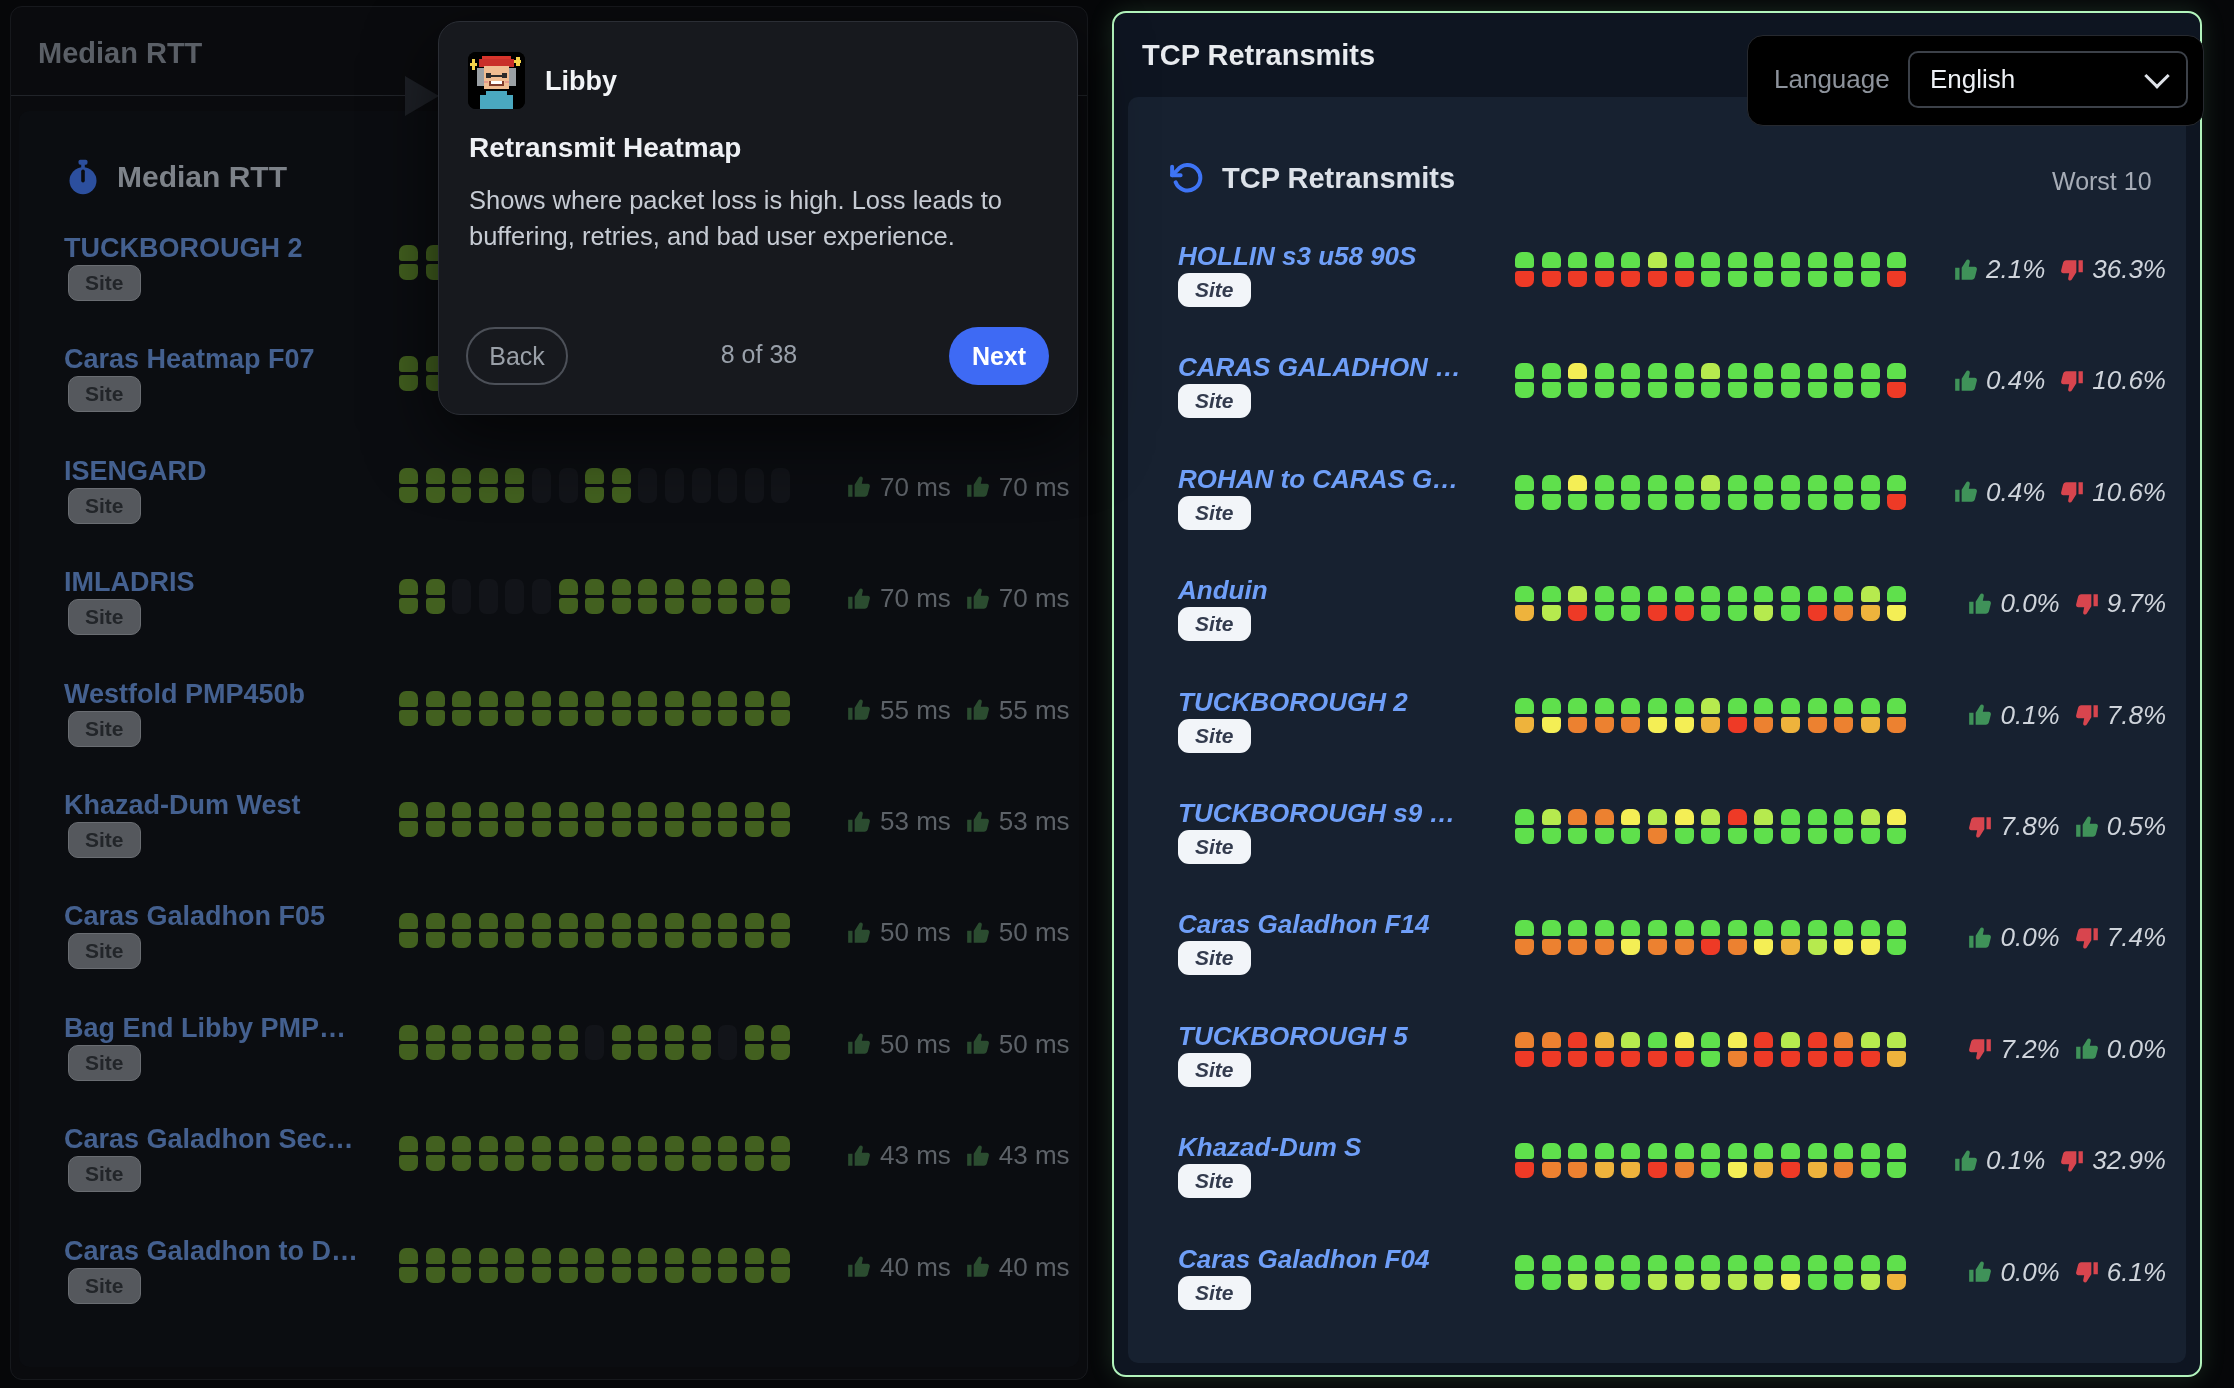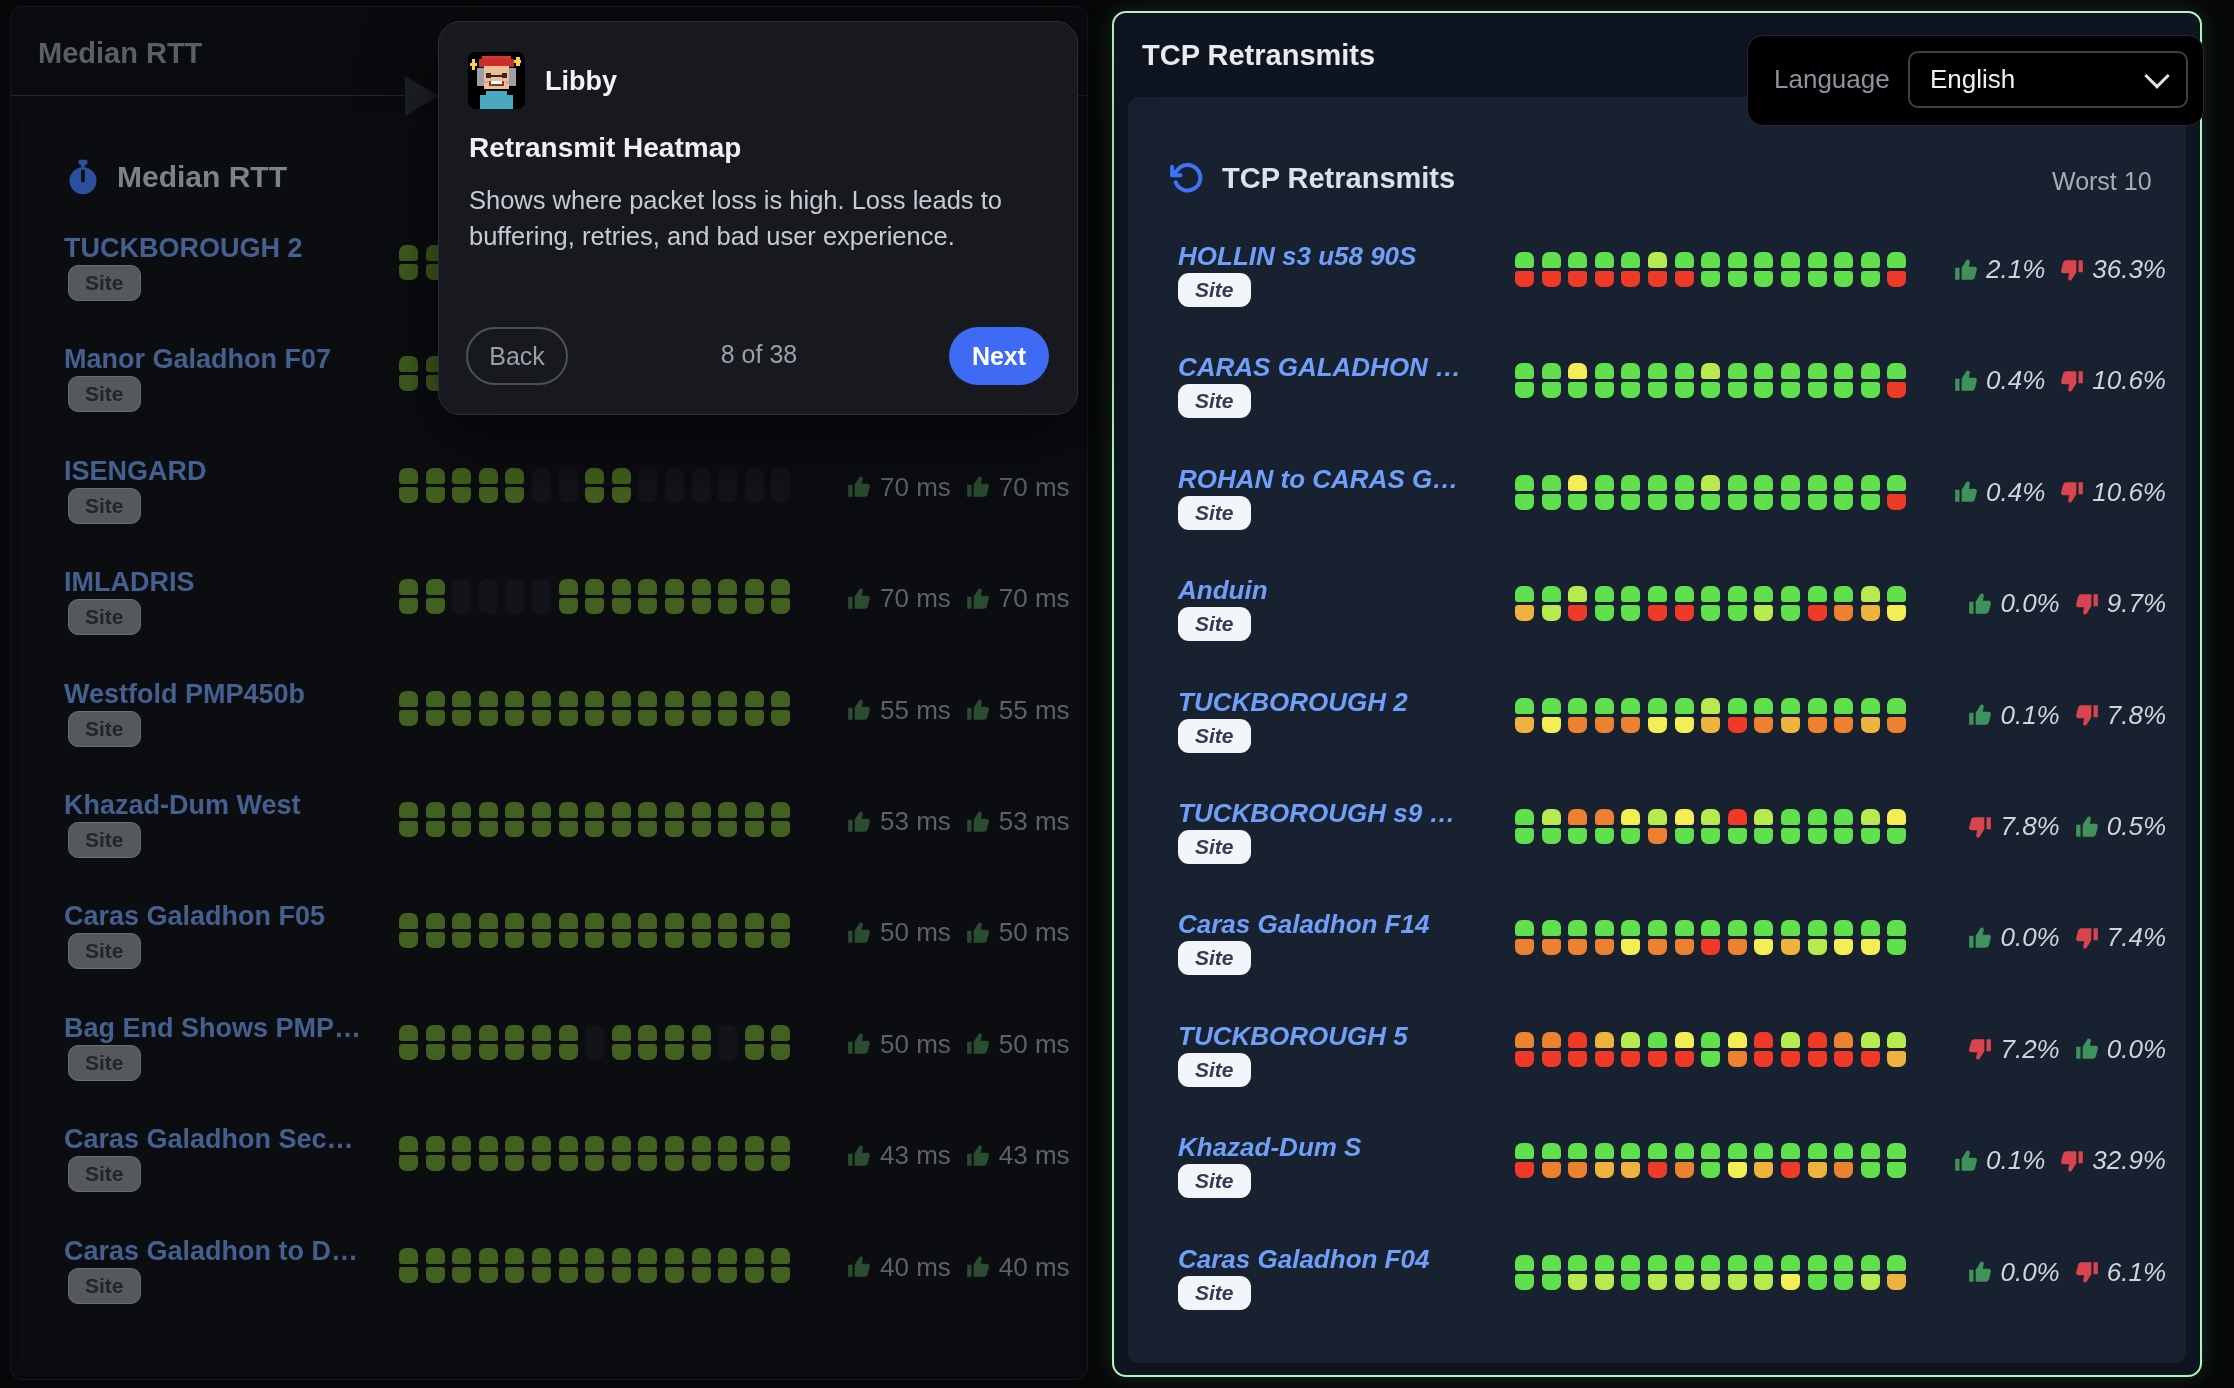--- a/index.html
+++ b/index.html
@@ -154,21 +154,21 @@
             <div class="cell c-lg"></div>
             <div class="cell c-lg"></div>
           </div>
           <div class="pill">
             <div class="cell c-lg"></div>
             <div class="cell c-lg"></div>
           </div>
         </div>
       </div>
       <div class="lrow" style="top: 337.4px;">
-        <div class="lname">Manor Galadhon F07</div>
+        <div class="lname">Caras Heatmap F07</div>
         <span class="lbadge">Site</span>
         <div class="lheat">
           <div class="pill">
             <div class="cell c-lg"></div>
             <div class="cell c-lg"></div>
           </div>
           <div class="pill">
             <div class="cell c-lg"></div>
             <div class="cell c-lg"></div>
           </div>
@@ -604,21 +604,21 @@
             <span class="thumb t-up-dim">
               <svg class="tsvg" viewBox="0 0 24 24" fill="currentColor">
                 <path d="M2 10h4v11H2z M8 21V10l4.2-6.8c.3-.55.9-.9 1.55-.9 1.15 0 2 1.05 1.75 2.2L14.6 9H20c1.35 0 2.35 1.25 2.05 2.55l-1.75 6.9C20 19.9 18.8 21 17.3 21z"></path>
               </svg>
             </span>
             <span>50 ms</span>
           </span>
         </div>
       </div>
       <div class="lrow" style="top: 1005.8px;">
-        <div class="lname">Bag End Shows PMP…</div>
+        <div class="lname">Bag End Libby PMP…</div>
         <span class="lbadge">Site</span>
         <div class="lheat">
           <div class="pill">
             <div class="cell c-lg"></div>
             <div class="cell c-lg"></div>
           </div>
           <div class="pill">
             <div class="cell c-lg"></div>
             <div class="cell c-lg"></div>
           </div>

